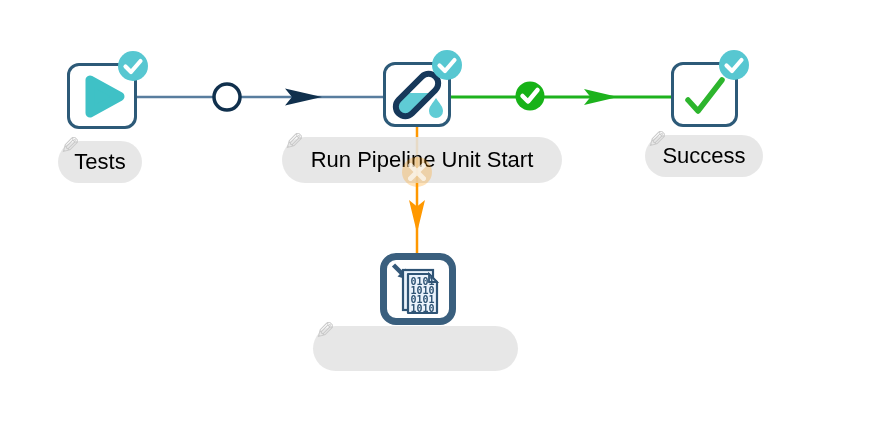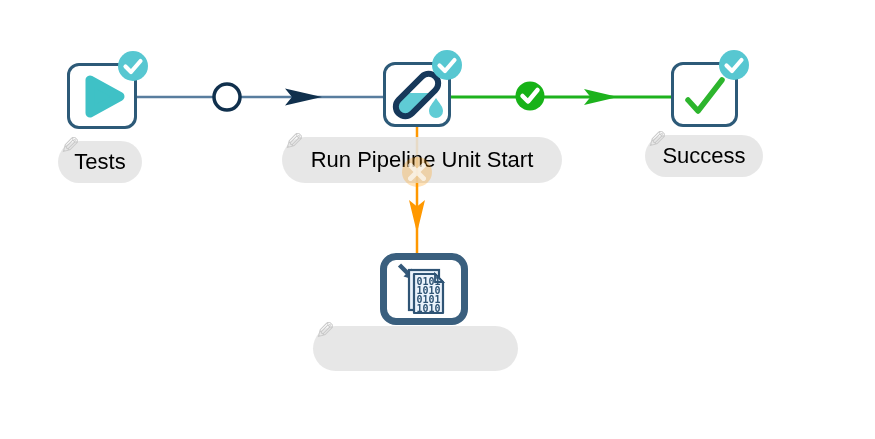--- a/index.html
+++ b/index.html
@@ -83,21 +83,21 @@
   <div class="node" style="left:671px; top:62px; width:67px; height:65px;">
     <svg class="node-icon" viewBox="0 0 61 59">
       <polyline points="14,35 24,46 48,15" fill="none" stroke="#2db52d" stroke-width="5.5" stroke-linecap="round" stroke-linejoin="round"></polyline>
     </svg>
     <svg class="badge" viewBox="0 0 32 32">
       <circle cx="16" cy="16" r="15" fill="#57c7d1"></circle>
       <polyline points="8.5,16.5 14,22 23.5,11" fill="none" stroke="#ffffff" stroke-width="4.2" stroke-linecap="round" stroke-linejoin="round"></polyline>
     </svg>
   </div>
 
-  <div class="node node-thick" style="left:380px; top:253px; width:88px; height:72px;">
+  <div class="node node-thick" style="left:380px; top:253px; width:76px; height:72px;">
     <svg class="node-icon" viewBox="0 0 58 58">
       <g>
         <line x1="4.5" y1="5" x2="13" y2="13.5" stroke="#35597a" stroke-width="4.5"></line>
         <path d="M20,20 L8.5,16.5 L16.5,8.5 Z" fill="#35597a"></path>
       </g>
       <rect x="14" y="10" width="30" height="40" fill="#eaf2fb" stroke="#2f5475" stroke-width="2.2"></rect>
       <path d="M19,14 L40,14 L48,22 L48,53 L19,53 Z" fill="#eaf2fb" stroke="#2f5475" stroke-width="2.2" stroke-linejoin="round"></path>
       <path d="M40,14 L40,22 L48,22 Z" fill="#cfe0f0" stroke="#2f5475" stroke-width="1.8"></path>
       <text class="bin-text" x="33.5" y="25" text-anchor="middle">0101</text>
       <text class="bin-text" x="33.5" y="34" text-anchor="middle">1010</text>

